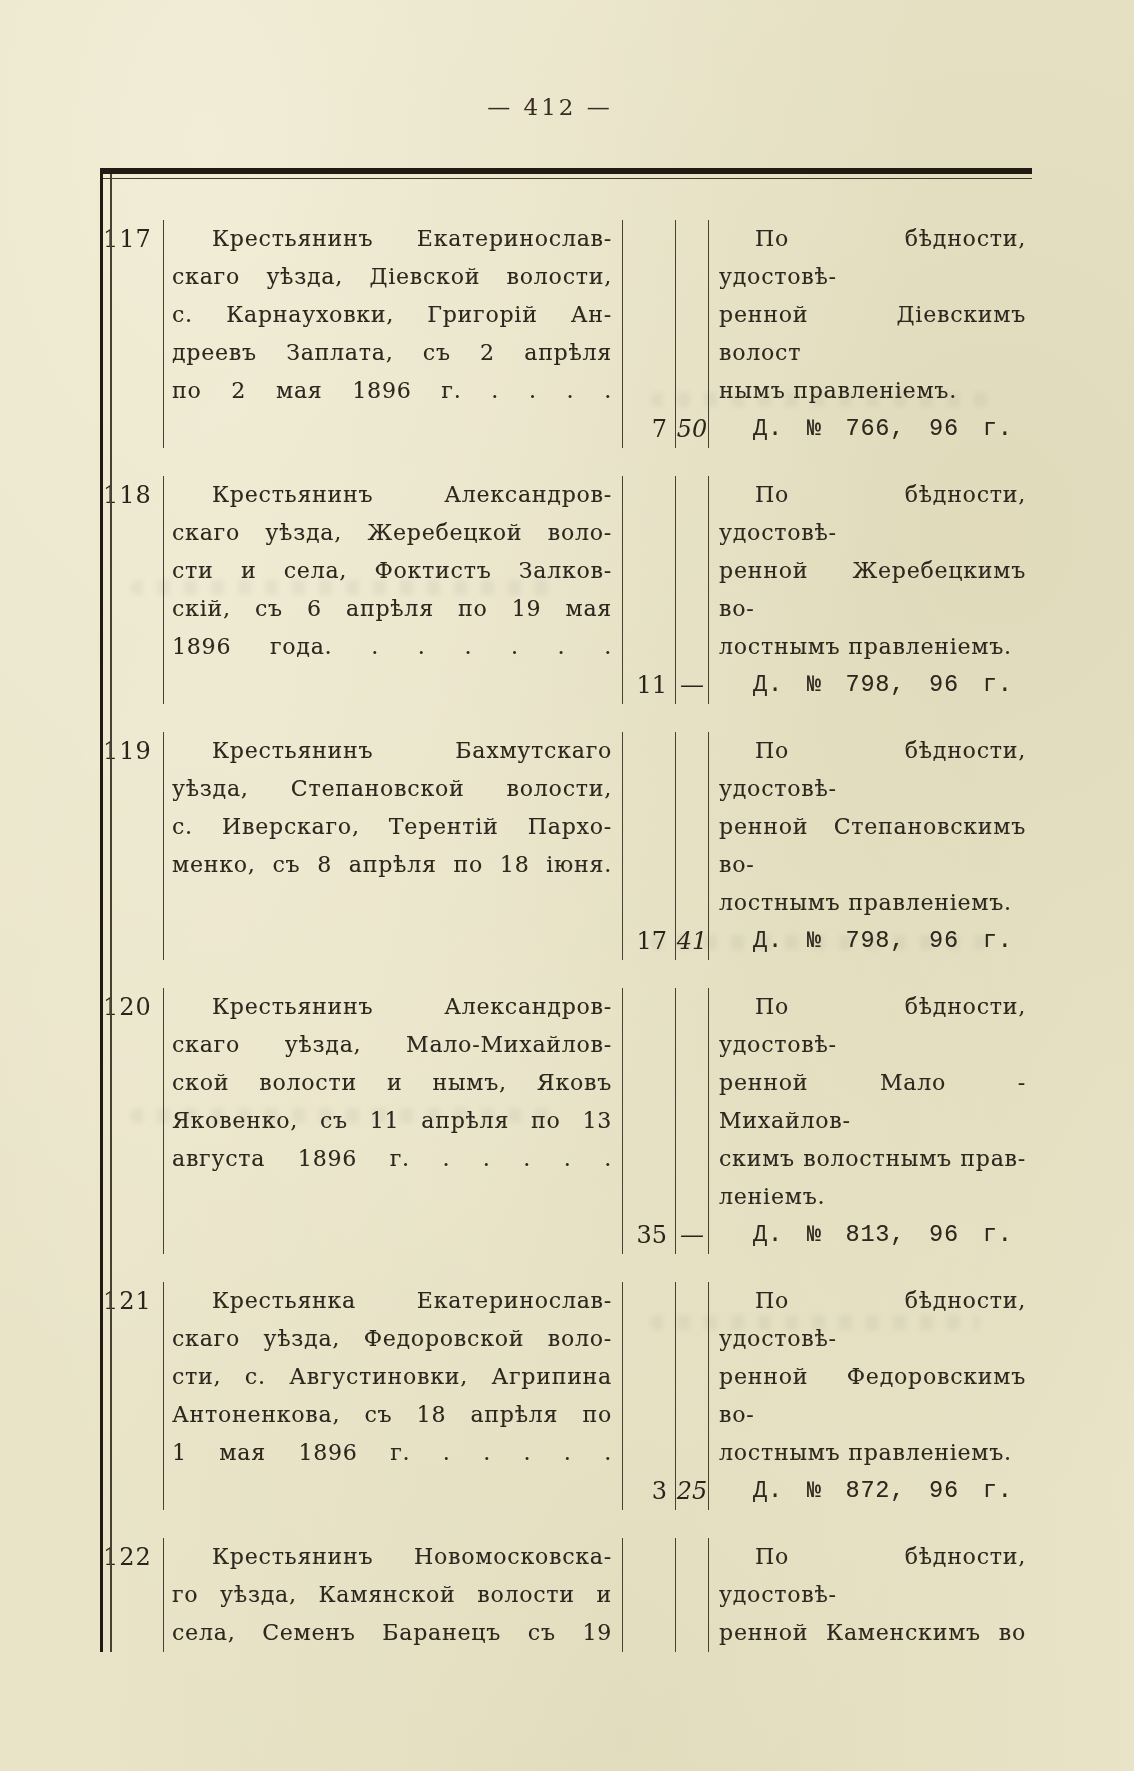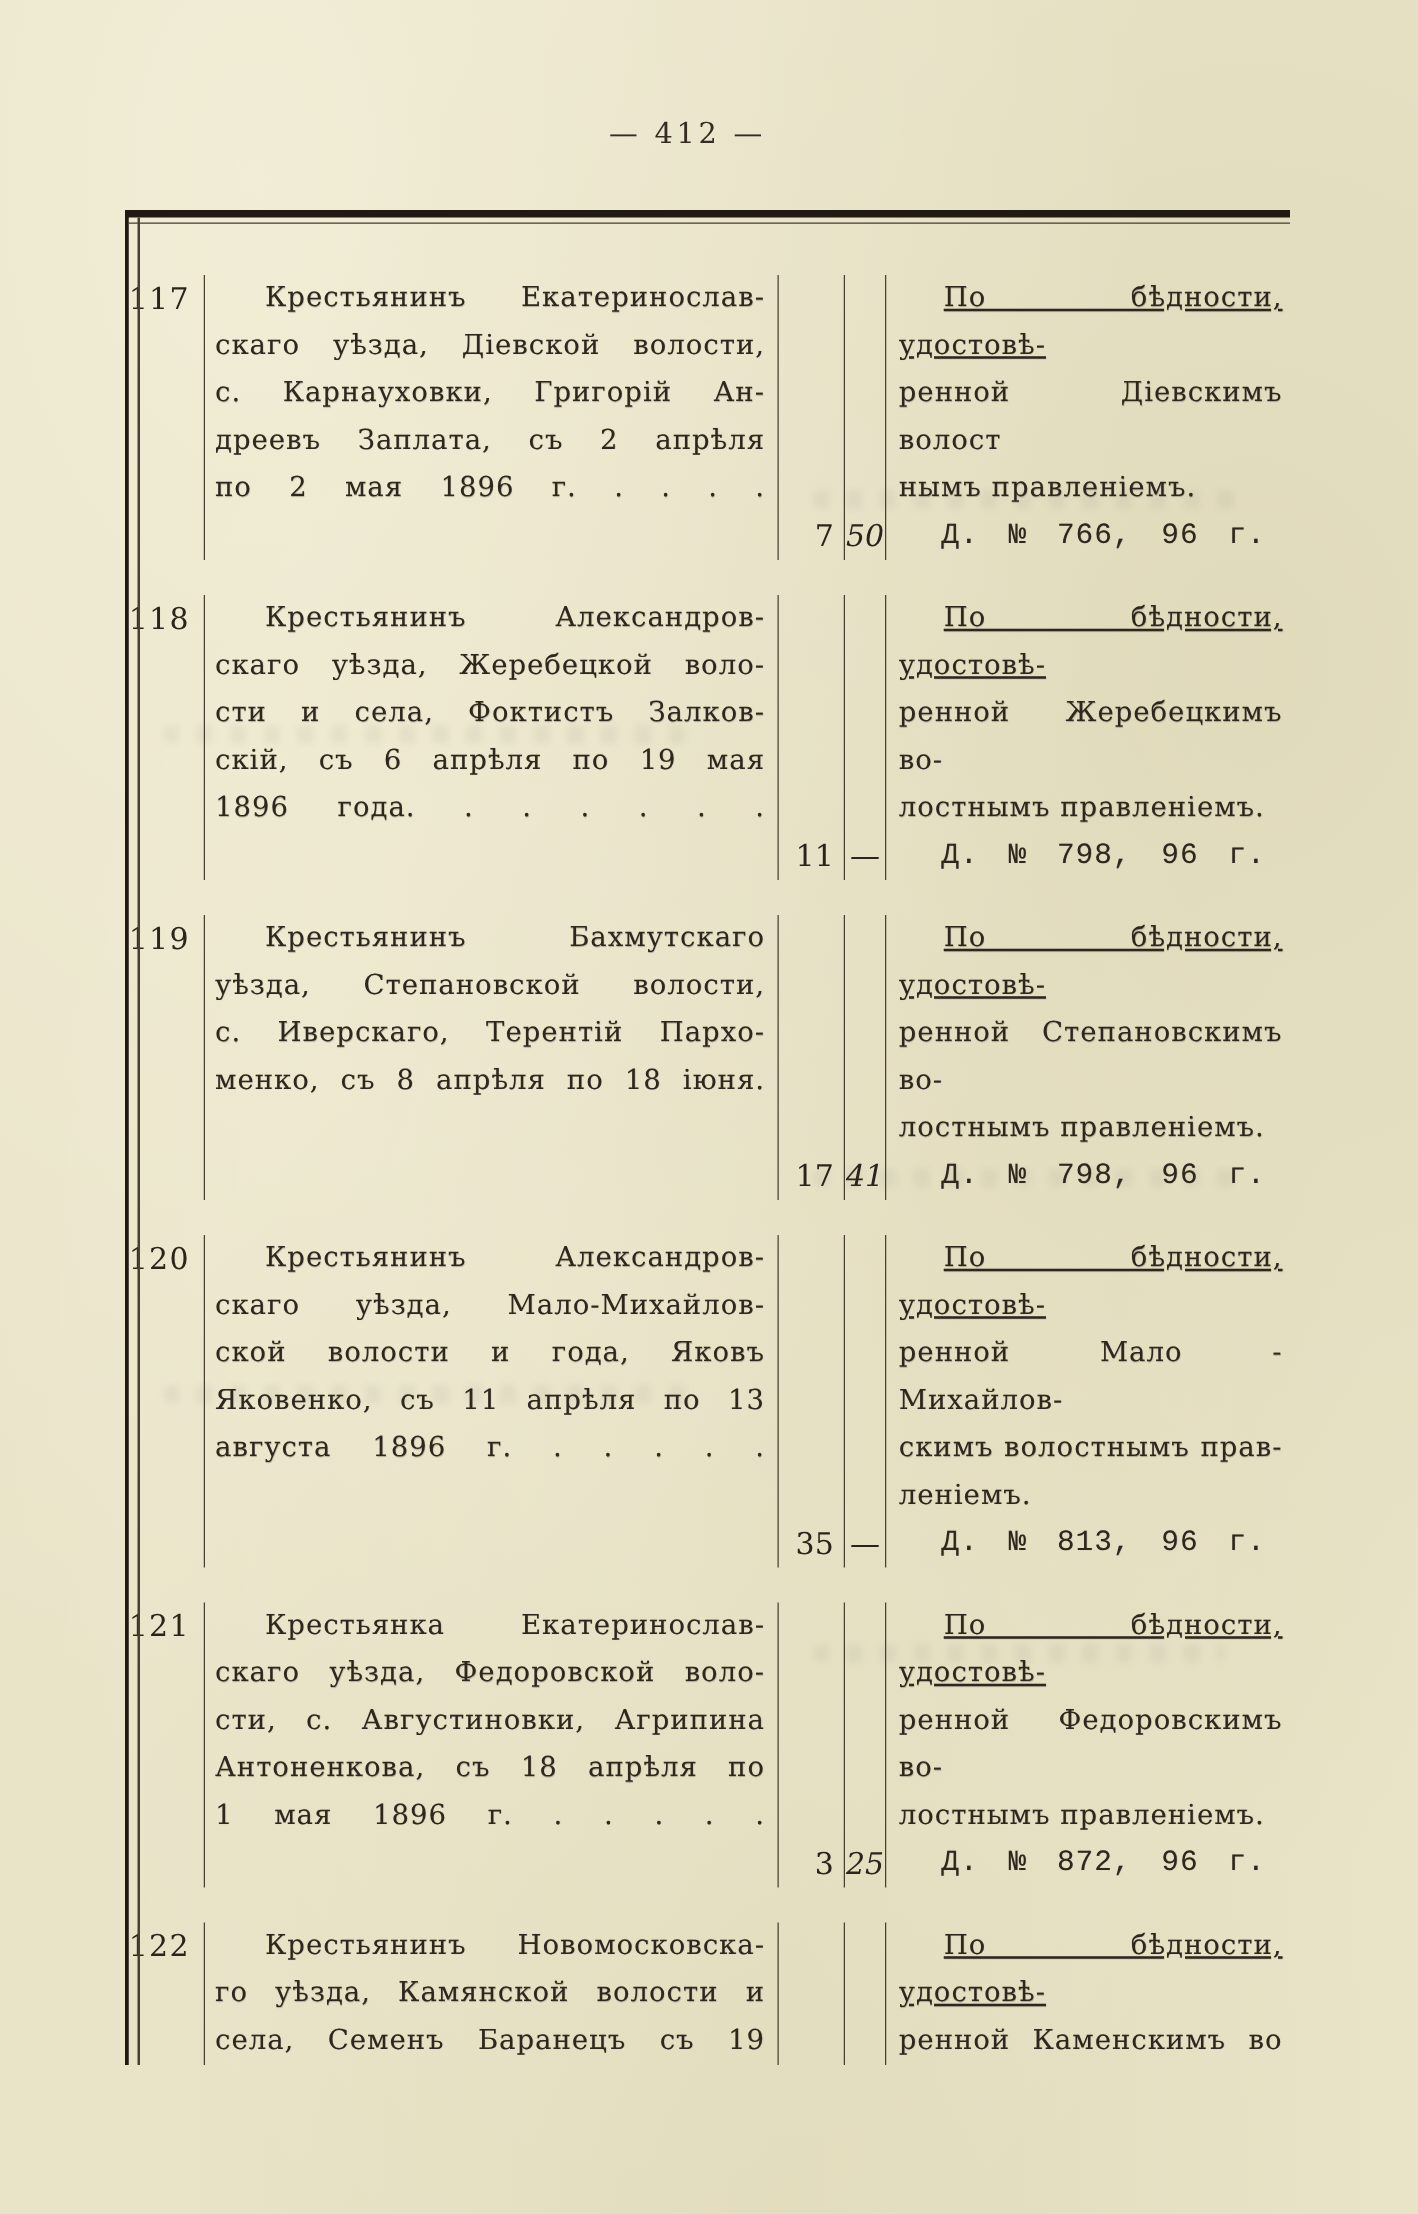--- a/index.html
+++ b/index.html
@@ -57,21 +57,21 @@
   .cell-remark{
     display:flex;flex-direction:column;justify-content:flex-end;
     padding:0 6px 0 10px;
   }
   .line{
     font-size:22px;line-height:38px;letter-spacing:0.8px;
     text-align:justify;text-align-last:justify;
     text-shadow:0.3px 0.3px 0.6px rgba(46,39,30,0.30);
   }
   .cell-desc .line.first{text-indent:40px;}
-  .cell-remark .line.first{text-indent:36px;text-decoration:underline;}
+  .cell-remark .line.first{text-indent:36px;}
   .cell-remark .line.body-last{text-align-last:left;}
   .ref{
     font-size:23.5px;line-height:38px;letter-spacing:0.8px;
     text-indent:34px;word-spacing:9px;
     text-shadow:0.3px 0.3px 0.6px rgba(46,39,30,0.30);
     font-family:Liberation Mono, monospace;
   }
   .smudge{
     position:absolute;height:15px;border-radius:8px;
     background:repeating-linear-gradient(to right, rgba(96,104,92,0.5) 0 13px, rgba(96,104,92,0) 13px 27px);
@@ -153,21 +153,21 @@
         <div class="line">ренной Степановскимъ во-</div>
         <div class="line body-last">лостнымъ правленіемъ.</div>
         <div class="ref">Д. № 798, 96 г.</div>
       </div>
   </div>
     <div class="row">
     <div class="cell cell-num">120</div>
     <div class="cell cell-desc">
         <div class="line first">Крестьянинъ Александров-</div>
         <div class="line">скаго уѣзда, Мало-Михайлов-</div>
-        <div class="line">ской волости и года, Яковъ</div>
+        <div class="line">ской волости и нымъ, Яковъ</div>
         <div class="line">Яковенко, съ 11 апрѣля по 13</div>
         <div class="line">августа 1896 г. . . . . .</div>
       </div>
     <div class="cell cell-rub">
       <div class="num">35</div>
     </div>
     <div class="cell cell-kop">
       <div class="num">—</div>
     </div>
     <div class="cell cell-remark">

